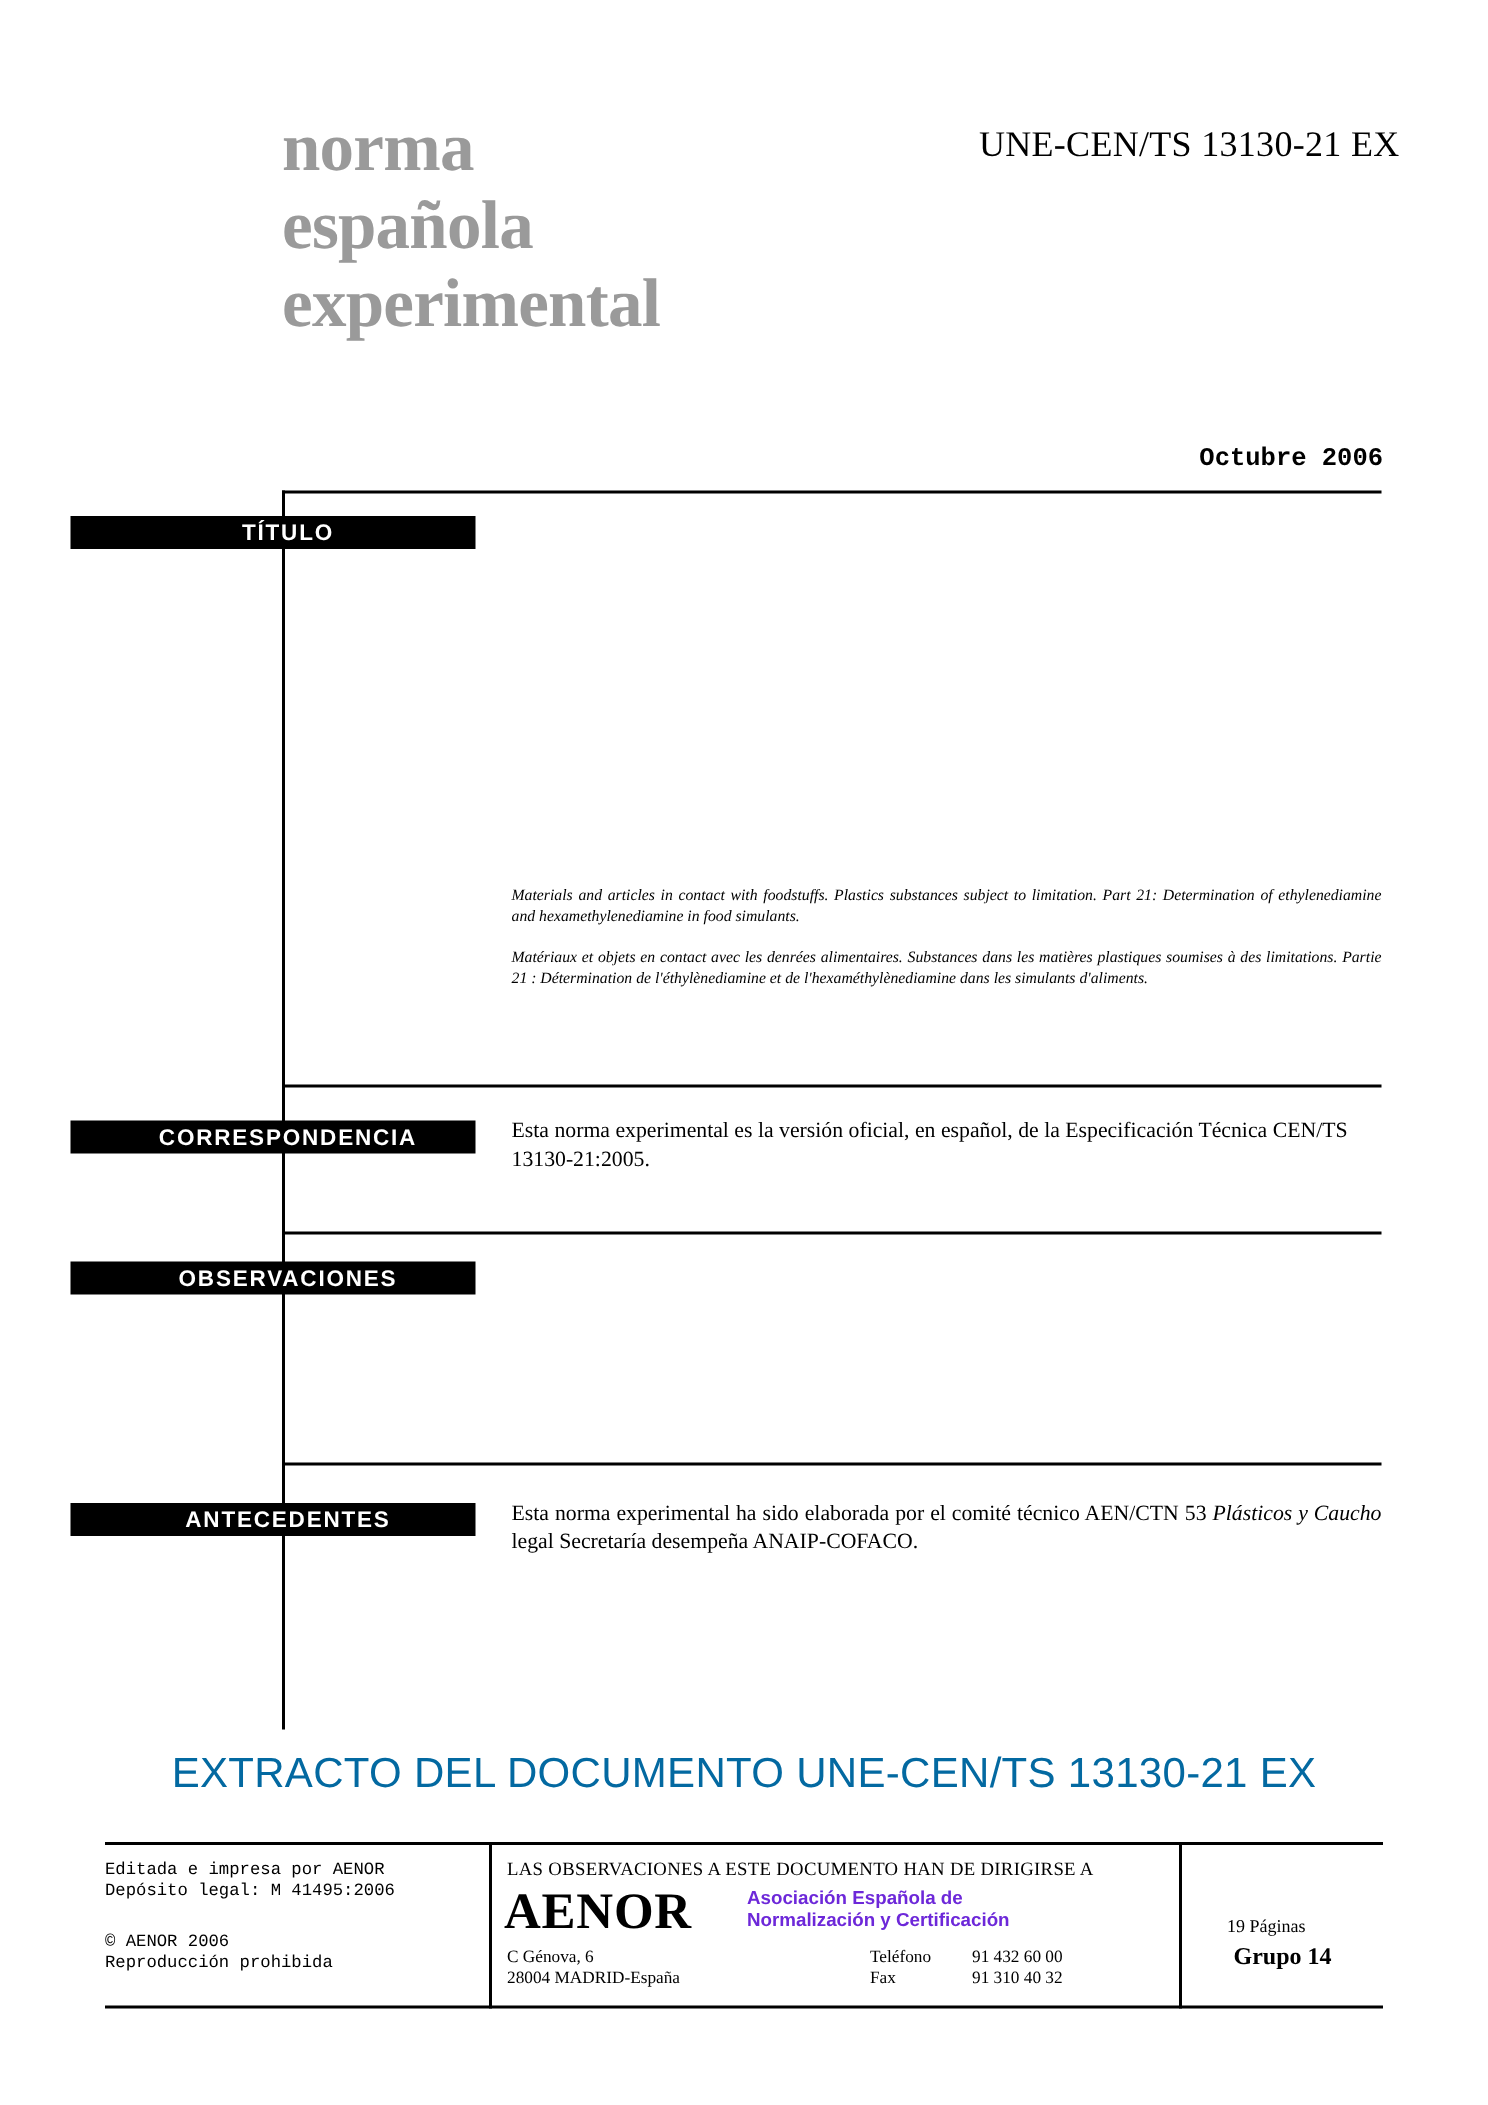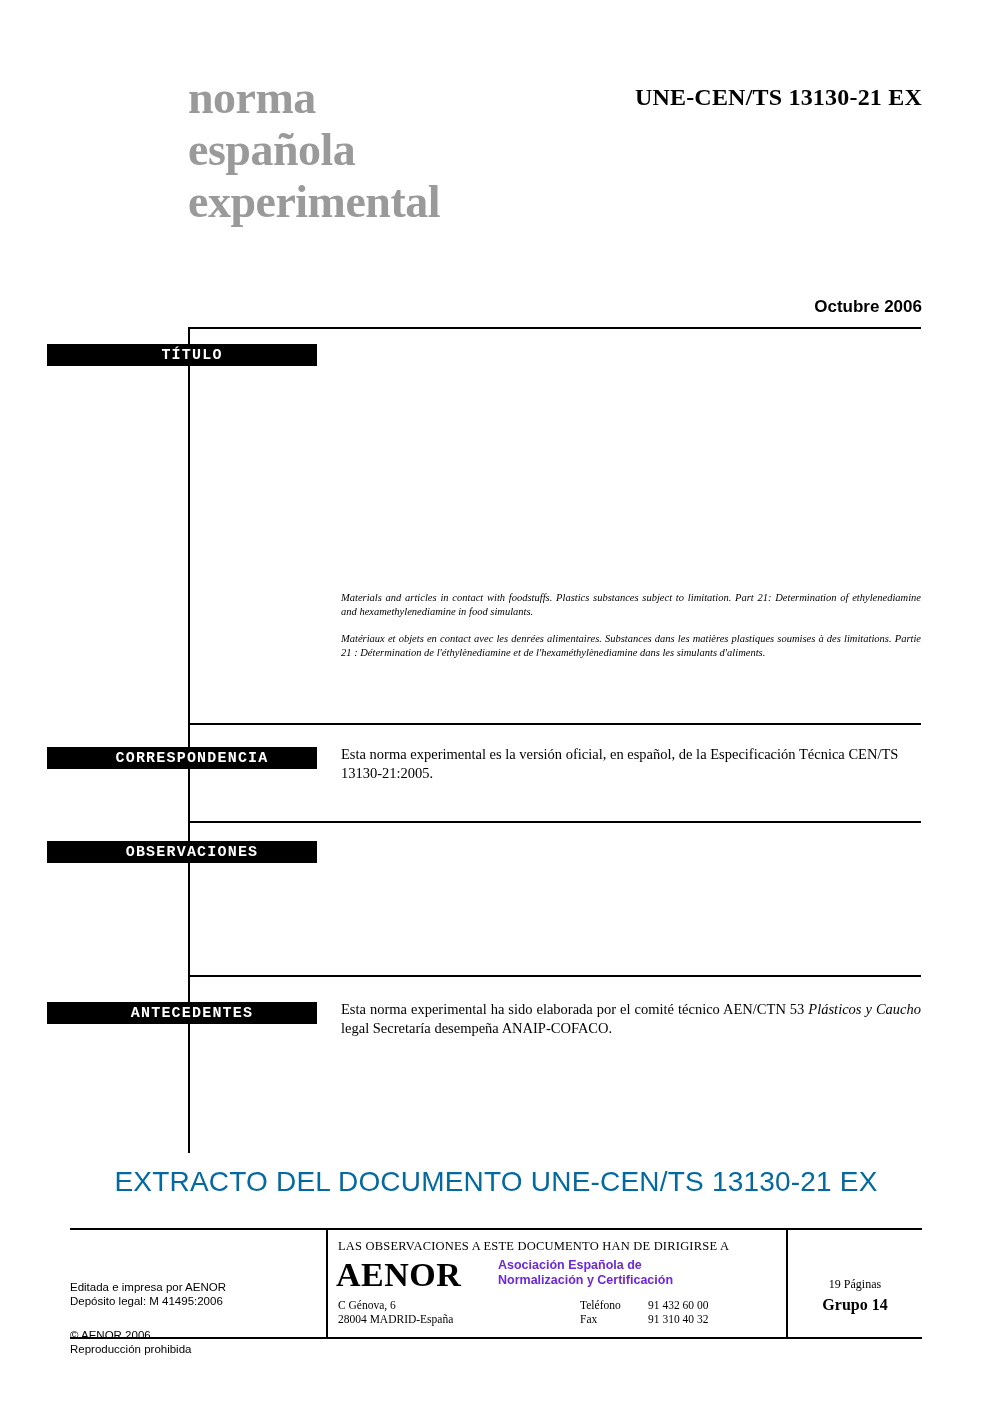--- a/index.html
+++ b/index.html
@@ -33,34 +33,34 @@
     font-family: "Liberation Serif", serif;
     font-weight: bold;
     font-size: 46px;
     line-height: 52px;
     color: #9a9a9a;
     letter-spacing: -0.5px;
   }
 
   .doc-code {
     position: absolute;
-    right: 70px;
+    right: 59px;
     top: 84px;
     font-family: "Liberation Serif", serif;
-    font-weight: bold;
+    font-weight: normal;
     font-size: 24px;
     letter-spacing: 0.2px;
     text-align: right;
   }
 
   .doc-date {
     position: absolute;
     right: 70px;
     top: 297px;
-    font-family: Liberation Sans, sans-serif;
+    font-family: Liberation Mono, monospace;
     font-weight: bold;
     font-size: 17px;
     text-align: right;
   }
 
   
   .hrule {
     position: absolute;
     left: 188px;
     width: 733px;
@@ -73,21 +73,21 @@
     width: 2px;
     background: #000;
   }
 
   
   .tag {
     position: absolute;
     height: 22px;
     background: #000000;
     color: #ffffff;
-    font-family: Liberation Mono, monospace;
+    font-family: Liberation Sans, sans-serif;
     font-weight: bold;
     font-size: 15px;
     letter-spacing: 1.2px;
     display: flex;
     align-items: center;
     justify-content: center;
     box-sizing: border-box;
     padding-left: 20px;
   }
 
@@ -174,24 +174,23 @@
     width: 2px;
     height: 111px;
     background: #000;
   }
 
   .f-left {
     position: absolute;
     left: 70px;
     top: 1240px;
     width: 250px;
-    font-family: Liberation Sans, sans-serif;
+    font-family: Liberation Mono, monospace;
     font-size: 11.5px;
     line-height: 14px;
-    margin-top: 40px;
   }
   .f-left .group2 { margin-top: 20px; }
 
   .f-mid-head {
     position: absolute;
     left: 338px;
     top: 1239px;
     font-family: "Liberation Serif", serif;
     font-size: 12.5px;
     letter-spacing: 0.2px;
@@ -237,23 +236,24 @@
     top: 1298px;
     font-family: "Liberation Serif", serif;
     font-size: 11.5px;
     line-height: 14px;
   }
   .f-pages {
     position: absolute;
     left: 788px;
     top: 1277px;
     width: 134px;
-    text-align: center;
+    text-align: left;
     font-family: "Liberation Serif", serif;
     font-size: 12px;
+    padding-left: 30px;
   }
   .f-group {
     position: absolute;
     left: 788px;
     top: 1296px;
     width: 134px;
     text-align: center;
     font-family: "Liberation Serif", serif;
     font-weight: bold;
     font-size: 16px;

